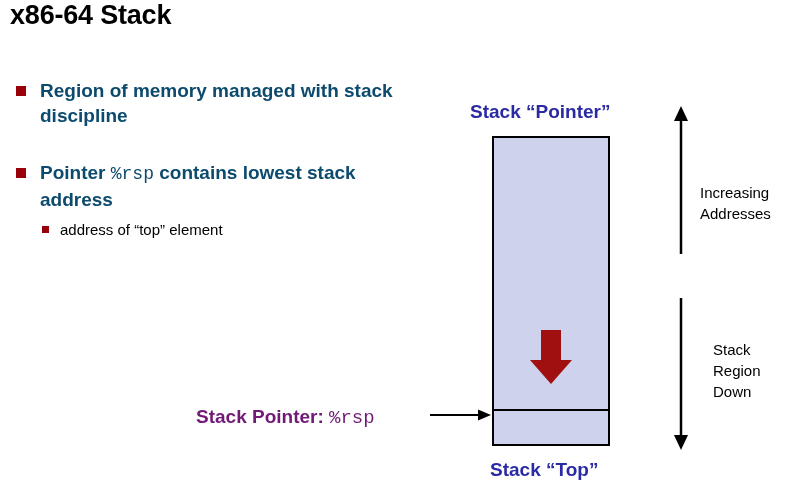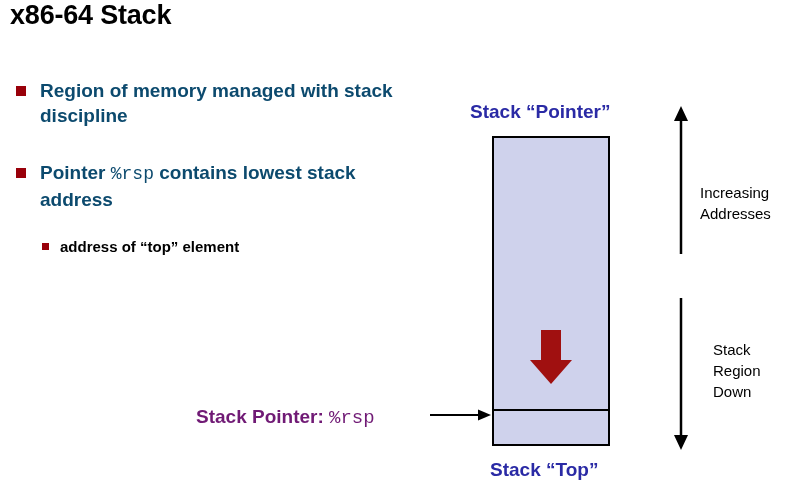--- a/index.html
+++ b/index.html
@@ -51,24 +51,24 @@
     background: #99000a;
   }
   .bullet.b1 { top: 0px; }
   .bullet.b2 { margin-top: 8px; }
   .bullet.b3 { margin-top: 32px; }
 
   .subbullet {
     position: relative;
     padding-left: 48px;
     font-size: 15px;
-    font-weight: bold;
+    font-weight: normal;
     line-height: 21px;
     color: #000000;
-    margin-top: 24px;
+    margin-top: 7px;
   }
   .subbullet .sq {
     position: absolute;
     left: 30px;
     top: 7px;
     width: 7px;
     height: 7px;
     background: #99000a;
   }
 

